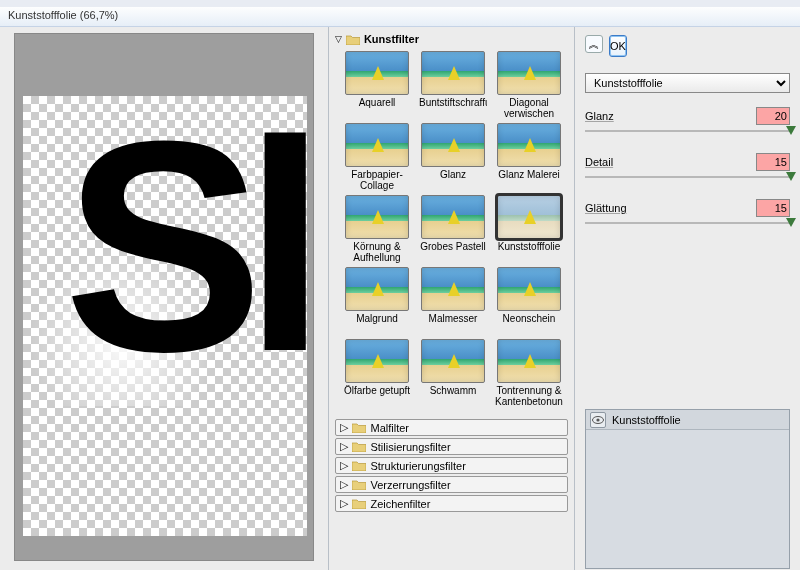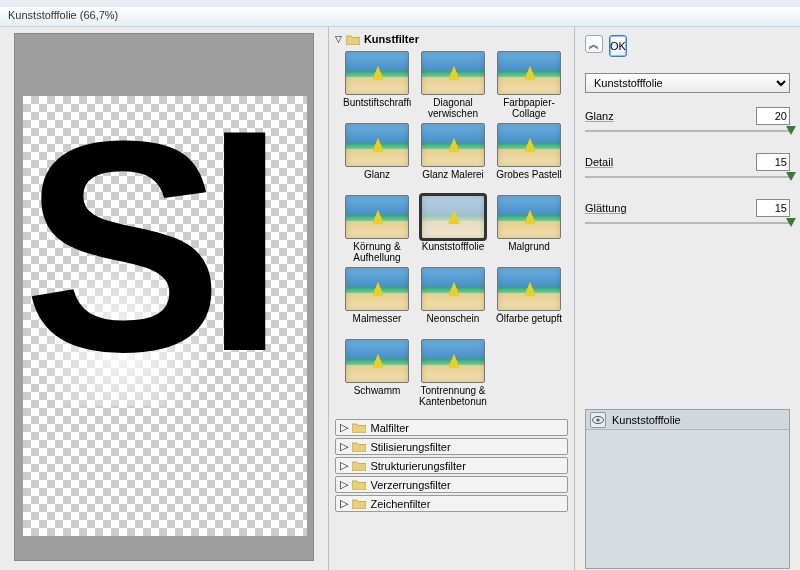--- a/index.html
+++ b/index.html
@@ -2,21 +2,21 @@
 <html><head>
 <meta charset="utf-8">
 <style>
 * { box-sizing: border-box; margin: 0; padding: 0; font-family: Tahoma, sans-serif; font-size: 11px; }
 body { background: #e8ecf3; width: 800px; height: 570px; overflow: hidden; }
 .titlebar { background: linear-gradient(#fdfefe,#e6eef7); height: 20px; padding: 2px 8px; color: #333; border-bottom: 1px solid #c5d3e6; margin-top: 7px; }
 .main { display: flex; height: 550px; }
 .preview-pane { width: 328px; background: #ececec; padding: 6px; }
 .preview-canvas {
   width: 300px; height: 528px; border: 1px solid #888; background: #9e9e9e;
-  position: relative; margin: 0 auto;
+  position: relative; margin: 0 auto; text-align: right;
 }
 .transparent-bg {
   position: absolute; top: 62px; left: 8px; width: 284px; height: 440px;
   background-image:
     linear-gradient(45deg,#ccc 25%,transparent 25%),
     linear-gradient(-45deg,#ccc 25%,transparent 25%),
     linear-gradient(45deg,transparent 75%,#ccc 75%),
     linear-gradient(-45deg,transparent 75%,#ccc 75%);
   background-size: 16px 16px;
   background-position: 0 0,0 8px,8px -8px,-8px 0;
@@ -45,21 +45,21 @@
 .toprow { display: flex; align-items: flex-start; gap: 6px; }
 .collapsebtn { width: 18px; height: 18px; border: 1px solid #9aa; border-radius: 3px; background: #f8fbff; display:flex; align-items:center; justify-content:center; cursor:pointer; font-size:9px; }
 .btncol { flex: 1; display: flex; gap: 4px; }
 .winbtn { height: 22px; border: 1px solid #5b8ab8; border-radius: 3px; background: linear-gradient(#fdfeff,#e8f2fc); cursor: pointer; padding: 0; }
 .winbtn.primary { border-color: #3b7bc8; box-shadow: 0 0 0 1px #8ec4f2 inset; }
 .params { margin-top: 16px; }
 .selectrow { display:flex; }
 .winselect { flex:1; height: 20px; border: 1px solid #888; background: linear-gradient(#fff,#eaeaea); padding: 0 4px; }
 .param { display: flex; align-items: center; margin-top: 14px; }
 .param label { flex: 1; text-decoration: underline; text-decoration-color: rgba(0,0,0,.3); text-underline-offset: 1px; }
-.param input { width: 34px; height: 18px; text-align: right; border: 1px solid #888; padding: 0 2px; background: #ffffff; }
+.param input { width: 34px; height: 18px; text-align: right; border: 1px solid #888; padding: 0 2px; background: #fca5a5; }
 .slider-track { position: relative; height: 12px; margin: 2px 0 0 0; }
 .slider-track::before { content:""; position:absolute; left:0; right:0; top:3px; height:2px; background:#b8b8b8; }
 .slider-thumb { position:absolute; top:-1px; width:0; height:0; border-left:5px solid transparent; border-right:5px solid transparent; border-top:9px solid #3c7a3c; }
 .layer-panel { margin-top: auto; border: 1px solid #96a0aa; background: #d7dce2; height: 160px; }
 .layer-header { display: flex; align-items: center; height: 20px; background: #d2d7dd; border-bottom: 1px solid #aeb6be; padding: 0 4px; gap: 6px; }
 .eye-icon { width:16px; height:16px; border:1px solid #8e98a2; border-radius:2px; background:#e9edf1; display:flex; align-items:center; justify-content:center; }
 .eye-icon svg { width:12px; height:8px; }
 </style>
 </head>
 <body>
@@ -83,45 +83,49 @@
       <span class="folder-icon">
         <svg viewBox="0 0 14 11">
             <path d="M0 2h5l1.5 1.5H14V11H0z" fill="#e8cf7a" stroke="#b89838" stroke-width=".7"></path>
           </svg>
       </span>
       <b>Kunstfilter</b>
     </div>
     <div class="filter-grid" id="filter-grid">
         <div class="filter-item">
           <div class="thumb"></div>
+          <div class="flabel">Aquarell</div>
+        </div>
+        <div class="filter-item">
+          <div class="thumb"></div>
           <div class="flabel">Buntstiftschraffur</div>
         </div>
         <div class="filter-item">
           <div class="thumb"></div>
           <div class="flabel">Diagonal verwischen</div>
         </div>
         <div class="filter-item">
           <div class="thumb"></div>
           <div class="flabel">Farbpapier-Collage</div>
         </div>
         <div class="filter-item">
           <div class="thumb"></div>
           <div class="flabel">Glanz</div>
         </div>
         <div class="filter-item">
           <div class="thumb"></div>
           <div class="flabel">Glanz Malerei</div>
         </div>
         <div class="filter-item">
           <div class="thumb"></div>
+          <div class="flabel">Körnung &amp; Aufhellung</div>
+        </div>
+        <div class="filter-item">
+          <div class="thumb"></div>
           <div class="flabel">Grobes Pastell</div>
-        </div>
-        <div class="filter-item">
-          <div class="thumb"></div>
-          <div class="flabel">Körnung &amp; Aufhellung</div>
         </div>
         <div class="filter-item selected">
           <div class="thumb"></div>
           <div class="flabel">Kunststofffolie</div>
         </div>
         <div class="filter-item">
           <div class="thumb"></div>
           <div class="flabel">Malgrund</div>
         </div>
         <div class="filter-item">

